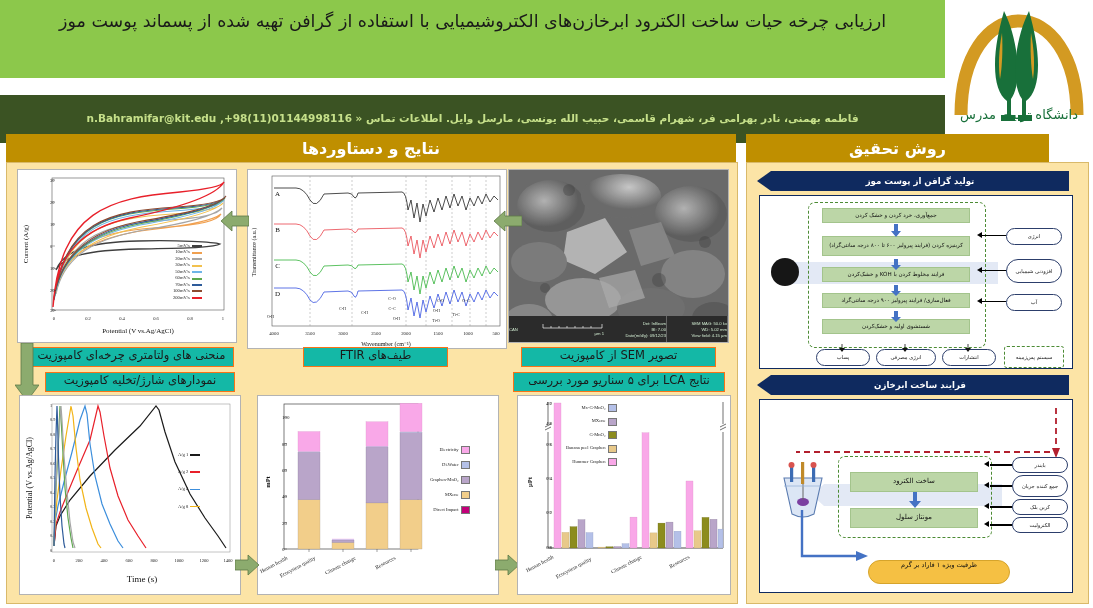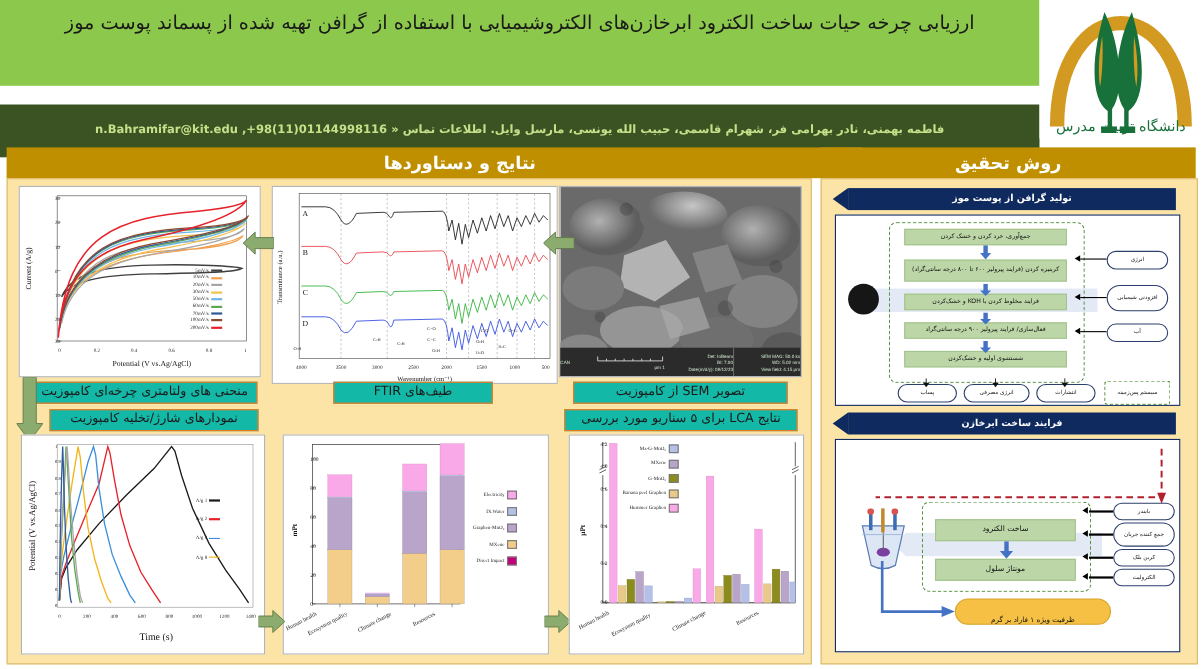--- a/index.html
+++ b/index.html
@@ -16,22 +16,22 @@
                display:flex;align-items:center;justify-content:center;margin-top:17px;}
   .hdr-authors span{direction:rtl;color:#C6E08A;font-size:10.5px;font-weight:bold;line-height:1.3;
                     padding:0 10px;text-align:center;font-family:"DejaVu Sans",sans-serif;}
   .logo-box{position:absolute;left:945px;top:0;width:148px;height:126px;background:#ffffff;
             display:flex;align-items:center;justify-content:center;}
 
   
   .sec-banner{position:absolute;background:#BF8F00;color:#ffffff;font-weight:bold;
               display:flex;align-items:center;justify-content:center;font-size:16px;direction:rtl;
               font-family:"DejaVu Sans",sans-serif;}
-  #banner-results{left:6px;top:134px;width:730px;height:28px;padding-left:47px;}
-  #banner-method{left:746px;top:134px;width:341px;height:28px;}
+  #banner-results{left:6px;top:134px;width:730px;height:28px;}
+  #banner-method{left:746px;top:134px;width:303px;height:28px;}
 
   
   .panel{position:absolute;background:#FCE4A6;border:1px solid #d9b96a;}
   #panel-results{left:6px;top:162px;width:730px;height:440px;}
   #panel-method{left:746px;top:162px;width:341px;height:440px;}
 
   
   .figcard{position:absolute;background:#ffffff;border:1px solid #b3b3b3;overflow:hidden;}
 
   
@@ -60,22 +60,22 @@
             text-align:center;font-family:"DejaVu Sans",sans-serif;padding:1px 2px;box-sizing:border-box;
             line-height:1.35;}
   .fc-dash{position:absolute;border:1.1px dashed #4C8B34;border-radius:7px;}
   .fc-pill{position:absolute;border:1.1px solid #2C3E6B;border-radius:14px;background:#ffffff;
            font-size:5.2px;color:#1a1a1a;direction:rtl;display:flex;align-items:center;
            justify-content:center;text-align:center;font-family:"DejaVu Sans",sans-serif;line-height:1.3;}
   .fc-pill-dash{position:absolute;border:1.1px dashed #4C8B34;background:#ffffff;
            font-size:5.2px;color:#1a1a1a;direction:rtl;display:flex;align-items:center;
            justify-content:center;text-align:center;font-family:"DejaVu Sans",sans-serif;line-height:1.3;}
   .fc-oval{position:absolute;background:#F5C043;border:1px solid #d6a42b;border-radius:40px;
-           font-size:6.6px;color:#111;direction:rtl;display:flex;align-items:flex-end;
-           justify-content:center;font-family:"DejaVu Sans",sans-serif;}
+           font-size:6.6px;color:#111;direction:rtl;display:flex;align-items:flex-start;
+           justify-content:center;font-family:"DejaVu Sans",sans-serif;margin-top:16px;}
   .blackarrow{position:absolute;background:#000;height:1px;}
   .blackarrow-head{position:absolute;width:0;height:0;border-top:3px solid transparent;
            border-bottom:3px solid transparent;border-right:5px solid #000;}
   .chevron{position:absolute;background:#E3E9F5;}
 </style>
 </head>
 <body>
 
 <div id="poster">
 

